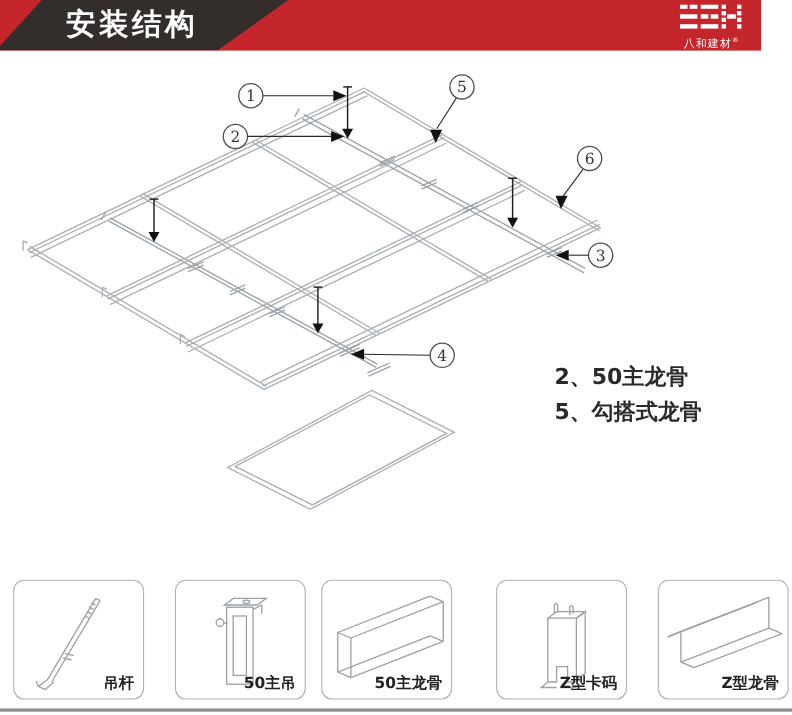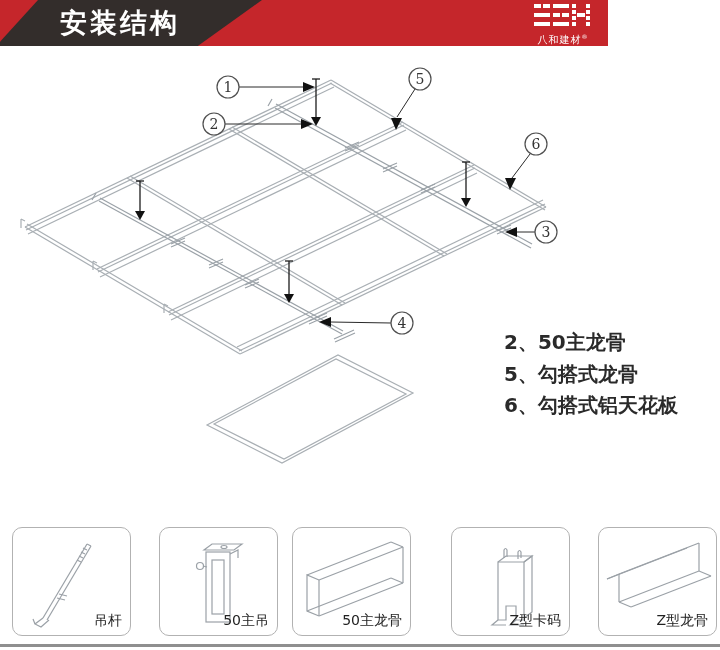--- a/index.html
+++ b/index.html
@@ -1,37 +1,37 @@
 <!DOCTYPE html>
 <html><head>
 <meta charset="utf-8">
 <style>
   html,body{margin:0;padding:0;}
   body{
     width:720px;height:650px;position:relative;background:#ffffff;
     font-family:"DejaVu Sans",sans-serif;overflow:hidden;
   }
   
-  .header{position:absolute;left:0;top:0;width:608px;height:46px;background:#c5262b;z-index:3;}
+  .header{position:absolute;left:0;top:0;width:692px;height:46px;background:#c5262b;z-index:3;}
   .header-dark{position:absolute;left:0;top:0;width:262px;height:46px;background:#332d2b;
     clip-path:polygon(0% 100%,0% 91%,14.5% 0%,100% 0%,75.5% 100%);}
   .header-title{position:absolute;left:60px;top:5px;color:#ffffff;font-size:27px;font-weight:bold;
     letter-spacing:3px;line-height:36px;}
   .logo{position:absolute;right:10px;top:4px;width:70px;text-align:center;}
   .logo-text{color:#ffffff;font-size:10px;line-height:12px;letter-spacing:1px;white-space:nowrap;}
   .logo-text sup{font-size:6px;}
   
   .diagram-svg{position:absolute;left:0;top:0;z-index:1;}
   
   .legend{position:absolute;left:504px;top:327px;z-index:2;}
   .legend-item{display:block;font-size:20px;font-weight:600;color:#2a2a2a;line-height:31.5px;white-space:nowrap;}
   
   .comp-box{position:absolute;top:527px;width:119px;height:109px;background:#ffffff;
     border:1.5px solid #b2b2b2;border-radius:10px;box-sizing:border-box;z-index:2;}
-  .comp-label{position:absolute;right:8px;bottom:5px;font-size:14px;font-weight:400;color:#222222;white-space:nowrap;}
+  .comp-label{position:absolute;right:8px;bottom:5px;font-size:14px;font-weight:700;color:#222222;white-space:nowrap;}
   .comp-icon{position:absolute;left:0;top:0;}
   .bottom-rule{position:absolute;left:0;top:644px;width:720px;height:3px;background:#8f8f8f;z-index:2;}
 </style>
 </head>
 <body>
 
 <div class="header">
   <div class="header-dark"></div>
   <div class="header-title">安装结构</div>
   <div class="logo">
@@ -174,21 +174,20 @@
     <g>
       <circle cx="402" cy="323" r="11" fill="#ffffff" stroke="#4f4f4f" stroke-width="1.2"></circle>
       <text x="402" y="328">4</text>
     </g>
   </g>
 </svg>
 
 <div class="legend">
   <span class="legend-item">2、50主龙骨</span>
   <span class="legend-item">5、勾搭式龙骨</span>
-  <span class="legend-item">6、勾搭式铝天花板</span>
 </div>
 
 <div class="comp-box" style="left:12px;">
   <svg class="comp-icon" width="119" height="109" viewBox="0 0 119 109">
     <g stroke="#9ba1a7" stroke-width="1.2" fill="none">
       <line x1="30" y1="90" x2="74" y2="16"></line>
         <line x1="34" y1="92" x2="78" y2="18"></line>
       <line x1="74" y1="16" x2="78" y2="18"></line>
       <path d="M64,32 L68,34 M66,28 L70,30 M68,24 L72,26 M70,20 L74,22"></path>
       <path d="M44,70 L52,72 M46,66 L54,68"></path>

